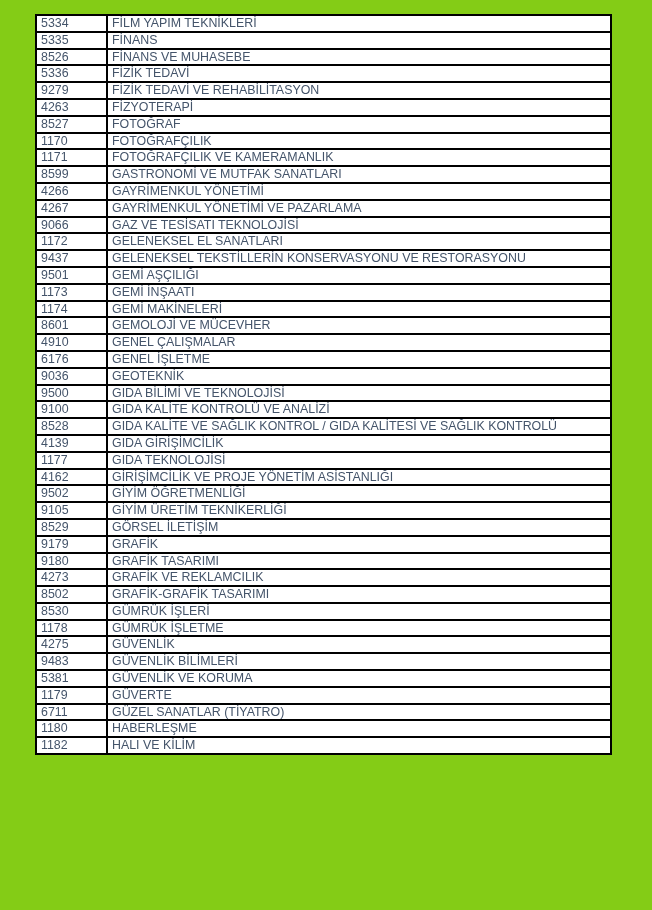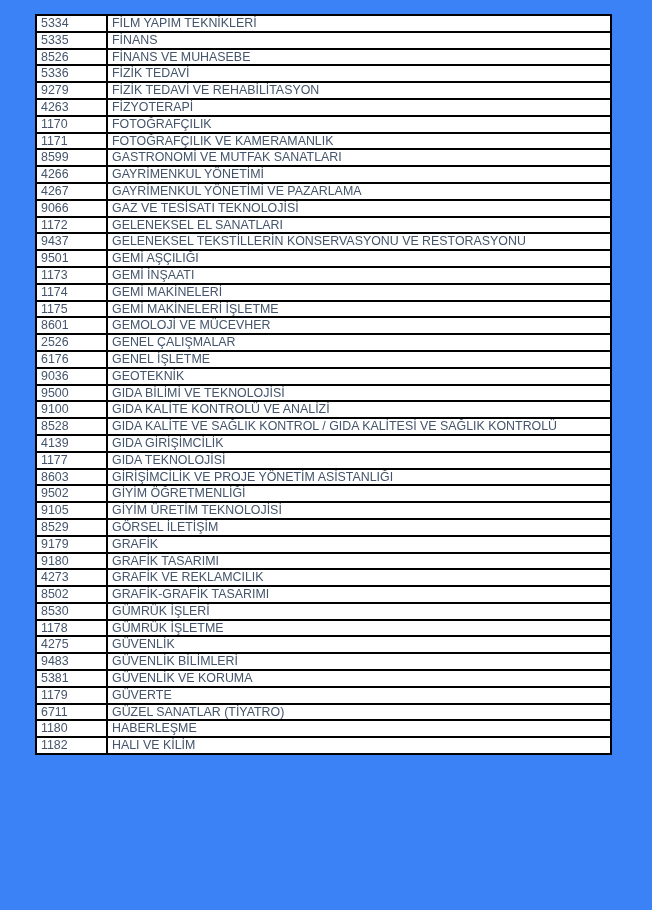--- a/index.html
+++ b/index.html
@@ -7,21 +7,21 @@
     padding: 0;
     background: #ffffff;
     width: 652px;
     height: 910px;
     overflow: hidden;
   }
   .page {
     position: relative;
     width: 652px;
     height: 910px;
-    background: #3b82f6;
+    background: #84cc16;
   }
   .table-wrap {
     position: absolute;
     left: 35px;
     top: 14px;
   }
   table.program-table {
     border-collapse: collapse;
     table-layout: fixed;
     width: 577px;
@@ -69,20 +69,24 @@
   </tr>
           <tr>
     <td class="code-cell">9279</td>
     <td class="name-cell">FİZİK TEDAVİ VE REHABİLİTASYON</td>
   </tr>
           <tr>
     <td class="code-cell">4263</td>
     <td class="name-cell">FİZYOTERAPİ</td>
   </tr>
           <tr>
+    <td class="code-cell">8527</td>
+    <td class="name-cell">FOTOĞRAF</td>
+  </tr>
+          <tr>
     <td class="code-cell">1170</td>
     <td class="name-cell">FOTOĞRAFÇILIK</td>
   </tr>
           <tr>
     <td class="code-cell">1171</td>
     <td class="name-cell">FOTOĞRAFÇILIK VE KAMERAMANLIK</td>
   </tr>
           <tr>
     <td class="code-cell">8599</td>
     <td class="name-cell">GASTRONOMİ VE MUTFAK SANATLARI</td>
@@ -113,29 +117,25 @@
   </tr>
           <tr>
     <td class="code-cell">1173</td>
     <td class="name-cell">GEMİ İNŞAATI</td>
   </tr>
           <tr>
     <td class="code-cell">1174</td>
     <td class="name-cell">GEMİ MAKİNELERİ</td>
   </tr>
           <tr>
-    <td class="code-cell">1175</td>
-    <td class="name-cell">GEMİ MAKİNELERİ İŞLETME</td>
-  </tr>
-          <tr>
     <td class="code-cell">8601</td>
     <td class="name-cell">GEMOLOJİ VE MÜCEVHER</td>
   </tr>
           <tr>
-    <td class="code-cell">2526</td>
+    <td class="code-cell">4910</td>
     <td class="name-cell">GENEL ÇALIŞMALAR</td>
   </tr>
           <tr>
     <td class="code-cell">6176</td>
     <td class="name-cell">GENEL İŞLETME</td>
   </tr>
           <tr>
     <td class="code-cell">9036</td>
     <td class="name-cell">GEOTEKNİK</td>
   </tr>
@@ -153,30 +153,30 @@
   </tr>
           <tr>
     <td class="code-cell">4139</td>
     <td class="name-cell">GIDA GİRİŞİMCİLİK</td>
   </tr>
           <tr>
     <td class="code-cell">1177</td>
     <td class="name-cell">GIDA TEKNOLOJİSİ</td>
   </tr>
           <tr>
-    <td class="code-cell">8603</td>
+    <td class="code-cell">4162</td>
     <td class="name-cell">GİRİŞİMCİLİK VE PROJE YÖNETİM ASİSTANLIĞI</td>
   </tr>
           <tr>
     <td class="code-cell">9502</td>
     <td class="name-cell">GİYİM ÖĞRETMENLİĞİ</td>
   </tr>
           <tr>
     <td class="code-cell">9105</td>
-    <td class="name-cell">GİYİM ÜRETİM TEKNOLOJİSİ</td>
+    <td class="name-cell">GİYİM ÜRETİM TEKNİKERLİĞİ</td>
   </tr>
           <tr>
     <td class="code-cell">8529</td>
     <td class="name-cell">GÖRSEL İLETİŞİM</td>
   </tr>
           <tr>
     <td class="code-cell">9179</td>
     <td class="name-cell">GRAFİK</td>
   </tr>
           <tr>

